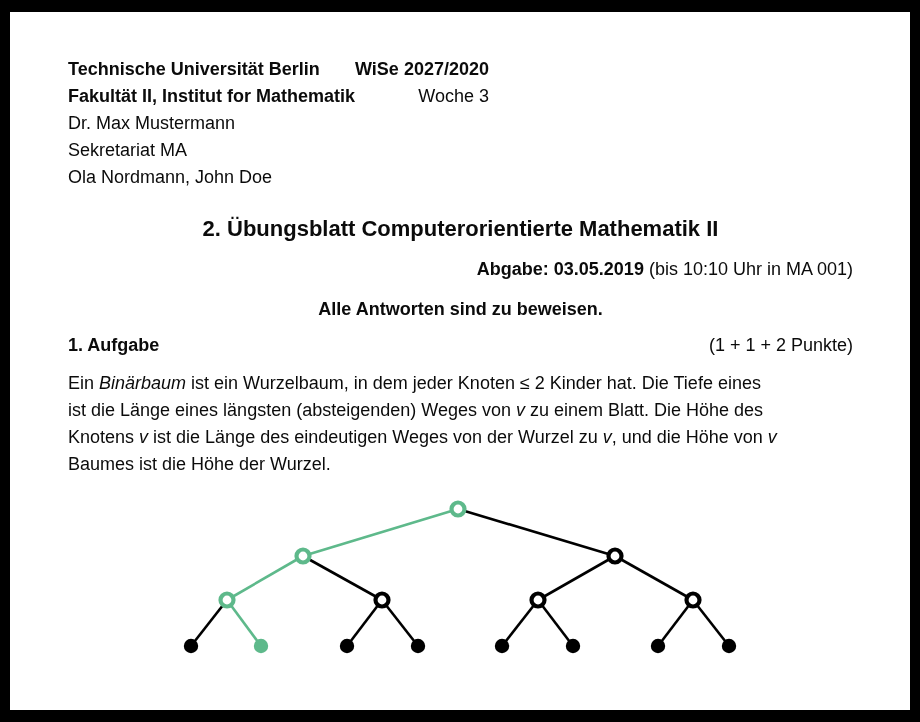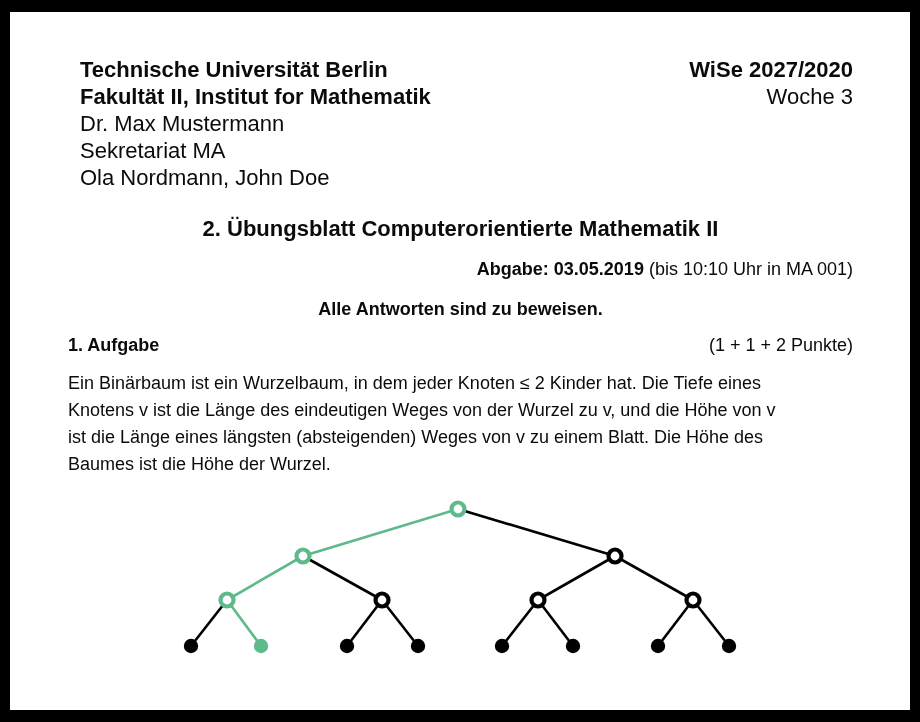--- a/index.html
+++ b/index.html
@@ -13,27 +13,26 @@
   .page {
     position: absolute;
     left: 10px; top: 12px;
     width: 900px; height: 698px;
     background: #ffffff;
     box-sizing: border-box;
     padding: 44px 57px 0 58px;
     overflow: hidden;
   }
   .b { font-weight: bold; }
-  .it { }
+  .it { font-style: italic; }
   .header {
     display: flex;
-    justify-content: space-between;
-    font-size: 22px;
+    justify-content: flex-start;
+    font-size: 18px;
     line-height: 27px;
-    margin-left: 12px;
   }
   .header-right { text-align: right; }
   .title {
     text-align: center;
     font-weight: bold;
     font-size: 22px;
     line-height: 28px;
     margin-top: 24px;
   }
   .submission {
@@ -94,22 +93,22 @@
 
   <div class="notice">Alle Antworten sind zu beweisen.</div>
 
   <div class="task-row">
     <span class="b">1. Aufgabe</span>
     <span>(1 + 1 + 2 Punkte)</span>
   </div>
 
   <div class="para" id="paragraph">
       <div class="pline"><span>Ein </span><span class="it">Binärbaum</span><span> ist ein Wurzelbaum, in dem jeder Knoten ≤ 2 Kinder hat. Die Tiefe eines</span></div>
+      <div class="pline"><span>ist die Länge eines längsten (absteigenden) Weges von </span><span class="it">v</span><span> zu einem Blatt. Die Höhe des</span></div>
       <div class="pline"><span>Knotens </span><span class="it">v</span><span> ist die Länge des eindeutigen Weges von der Wurzel zu </span><span class="it">v</span><span>, und die Höhe von </span><span class="it">v</span></div>
-      <div class="pline"><span>ist die Länge eines längsten (absteigenden) Weges von </span><span class="it">v</span><span> zu einem Blatt. Die Höhe des</span></div>
       <div class="pline"><span>Baumes ist die Höhe der Wurzel.</span></div>
     </div>
 
   <svg id="tree-svg" class="tree-svg" width="565" height="165" viewBox="178 488 565 165">
       <line x1="458" y1="502" x2="303" y2="549" stroke="#5EB98B" stroke-width="2.6"></line>
       <line x1="458" y1="502" x2="615" y2="549" stroke="#000000" stroke-width="2.6"></line>
       <line x1="303" y1="549" x2="227" y2="593" stroke="#5EB98B" stroke-width="2.6"></line>
       <line x1="303" y1="549" x2="382" y2="593" stroke="#000000" stroke-width="2.6"></line>
       <line x1="615" y1="549" x2="538" y2="593" stroke="#000000" stroke-width="2.6"></line>
       <line x1="615" y1="549" x2="693" y2="593" stroke="#000000" stroke-width="2.6"></line>

